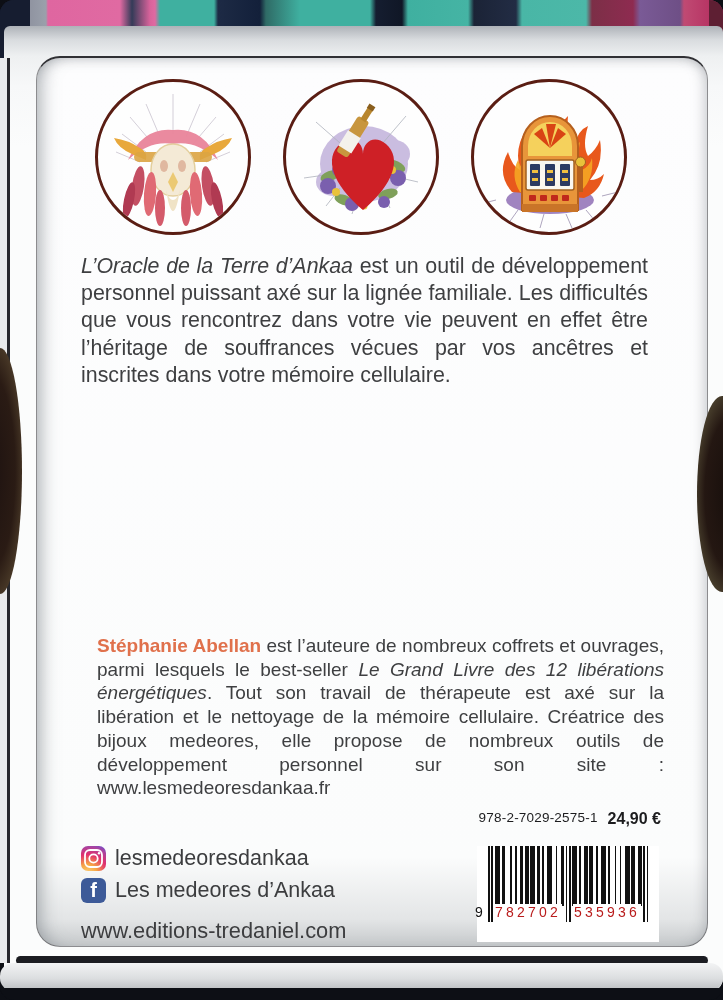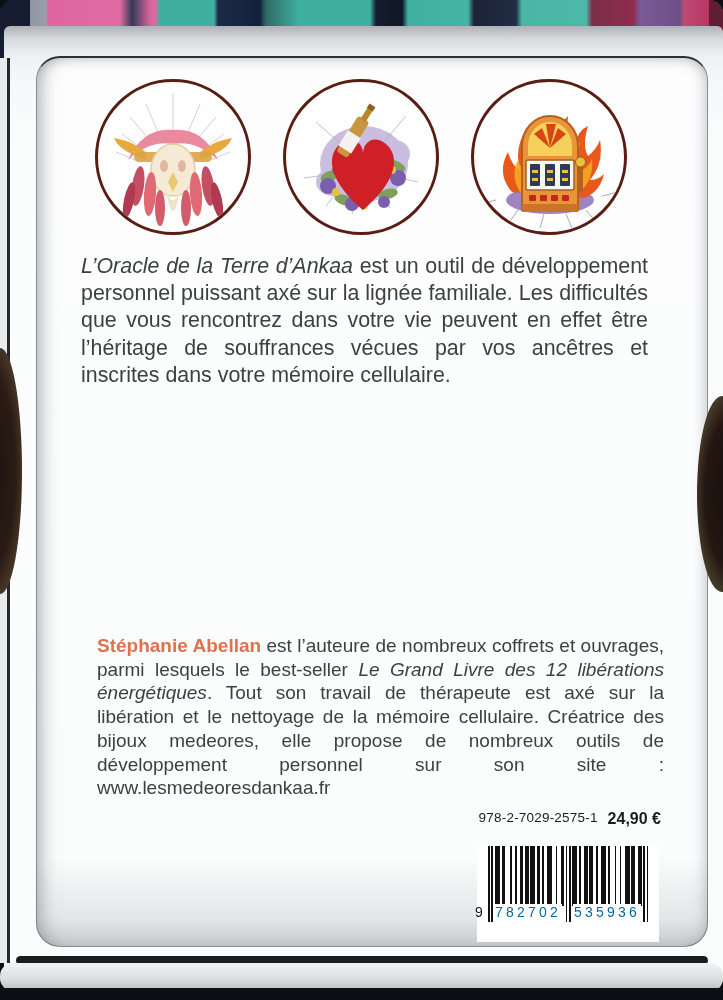--- a/index.html
+++ b/index.html
@@ -71,21 +71,21 @@
   .isbn-price{position:absolute;right:46px;top:752px;display:flex;align-items:flex-start;gap:10px;color:#1c1c1e;}
   .isbn{font-size:13.5px;letter-spacing:.2px;}
   .price{font-size:16px;font-weight:bold;}
 
   .barcode{position:absolute;right:48px;top:788px;width:182px;height:96px;background:#fff;}
   .bars{position:absolute;left:11px;top:0;display:flex;align-items:flex-start;}
   .bars div{width:1.7px;height:60px;}
   .bars div.b{background:#111;}
   .bars div.g{height:76px;}
   .bc-digit-first{position:absolute;left:-2px;top:58px;font-size:14px;color:#111;}
-  .bc-digits-l,.bc-digits-r{position:absolute;top:58px;font-size:14px;color:#0369a1;background:#fff;
+  .bc-digits-l,.bc-digits-r{position:absolute;top:58px;font-size:14px;color:#b91c1c;background:#fff;
         letter-spacing:3.2px;padding:0 1px;}
   .bc-digits-l{left:17px;}
   .bc-digits-r{left:96px;}
 
   .social{position:absolute;left:44px;top:787px;color:#3c3d3f;}
   .social-row{display:flex;align-items:center;gap:9px;height:27px;margin-bottom:5px;font-size:21.5px;}
   .ig-icon{width:25px;height:25px;border-radius:7px;flex:0 0 auto;
     background:radial-gradient(circle at 28% 110%,#fdd075 0,#f6a545 28%,#e1306c 58%,#a843a1 82%,#5b51d8 100%);}
   .fb-icon{width:25px;height:25px;border-radius:6px;background:#3d5a98;color:#fff;flex:0 0 auto;
     font-weight:bold;font-size:20px;text-align:center;line-height:25px;}
@@ -345,20 +345,37 @@
           <div></div>
           <div class="b g"></div>
           <div class="g"></div>
           <div class="b g"></div>
         </div>
       <span class="bc-digit-first" id="bc-first">9</span>
       <span class="bc-digits-l" id="bc-left">782702</span>
       <span class="bc-digits-r" id="bc-right">535936</span>
     </div>
 
+    <div class="social">
+      <div class="social-row">
+        <div class="ig-icon">
+          <svg viewBox="0 0 25 25" width="25" height="25" fill="none" stroke="#fff" stroke-width="1.8">
+            <rect x="4" y="4" width="17" height="17" rx="5"></rect>
+            <circle cx="12.5" cy="12.5" r="4.2"></circle>
+            <circle cx="18" cy="7.2" r="1.2" fill="#fff" stroke="none"></circle>
+          </svg>
+        </div>
+        <span>lesmedeoresdankaa</span>
+      </div>
+      <div class="social-row">
+        <div class="fb-icon">f</div>
+        <span>Les medeores d’Ankaa</span>
+      </div>
+      <div class="site">www.editions-tredaniel.com</div>
+    </div>
   </div>
 
   <div class="notch-left"></div>
   <div class="notch-right"></div>
   <div class="groove"></div>
   <div class="bottom-rim"></div>
   <div class="bottom-dark"></div>
 </div>
 
 </body></html>

